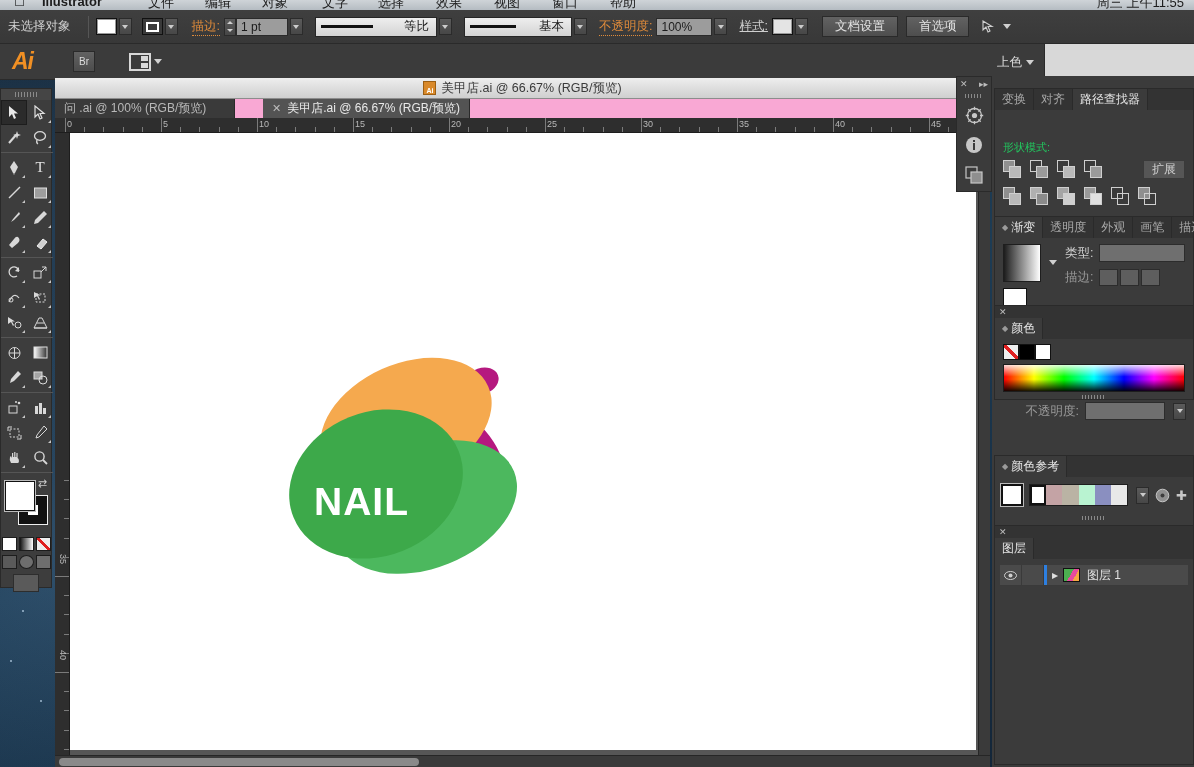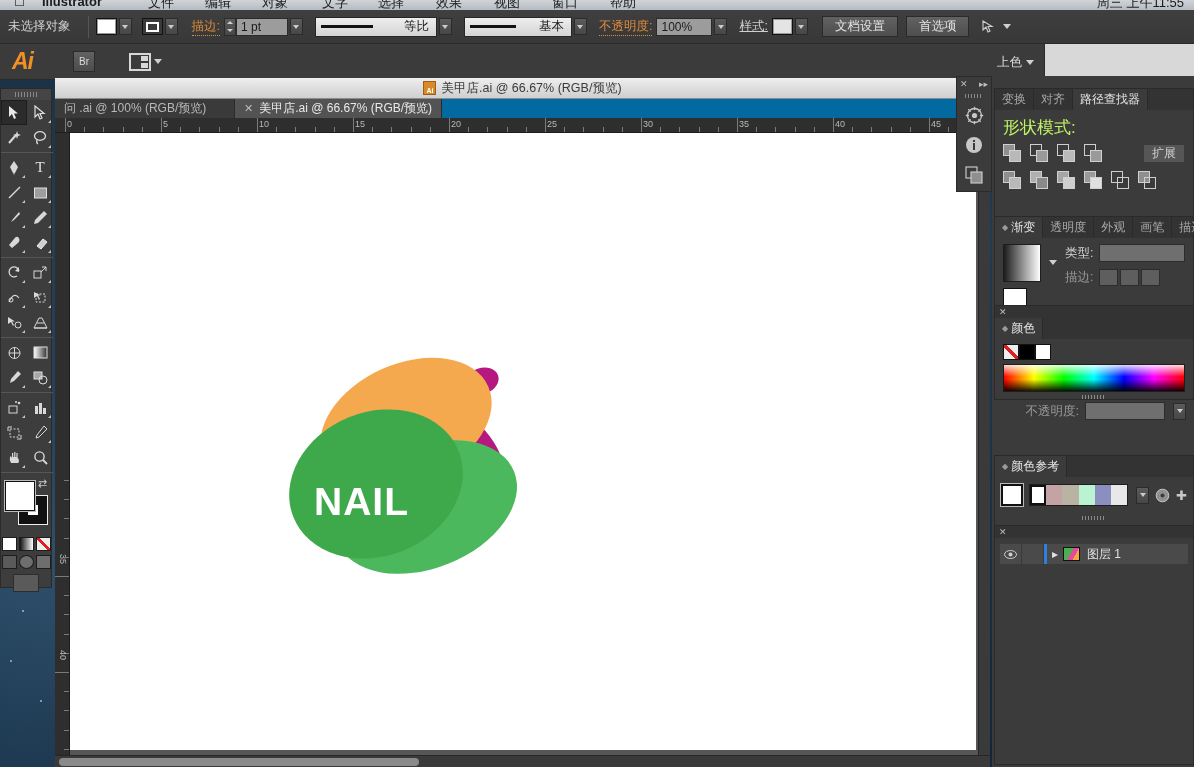--- a/index.html
+++ b/index.html
@@ -117,21 +117,21 @@
   
   .docwin { position:absolute; left:55px; top:78px; width:935px; height:689px; background:#2c2c2c; }
   .doc-title {
     height:21px; background:linear-gradient(#eeeeee,#cfcfcf); border-bottom:1px solid #8c8c8c;
     display:flex; align-items:center; justify-content:center; gap:5px; color:#3a3a3a; font-size:12.5px;
   }
   .doc-icon {
     width:13px; height:14px; background:#d9892a; border:1px solid #9c5f13; color:#fff;
     font-size:7px; display:flex; align-items:flex-end; justify-content:center; font-weight:bold;
   }
-  .tabbar { height:19px; background:#0369a1; display:flex; align-items:flex-end; }
+  .tabbar { height:19px; background:#f9a8d4; display:flex; align-items:flex-end;gap:28px; }
   .tab {
     height:19px; display:flex; align-items:center; gap:6px; padding:0 9px;
     font-size:12px; color:#b8b8b8; background:#3a3a3a; border-right:1px solid #2a2a2a;
     white-space:nowrap;
   }
   .tab.active { background:#535353; color:#e9e9e9; }
   .tab .x { color:#bdbdbd; font-size:11px; }
 
   .ruler-h {
     position:absolute; left:0; top:40px; width:935px; height:15px;
@@ -214,21 +214,21 @@
 
   .panel { position:absolute; background:#3b3b3b; border:1px solid #2a2a2a; color:#d2d2d2; }
   .panel-tabs { display:flex; height:21px; background:#333; align-items:stretch; }
   .ptab {
     display:flex; align-items:center; padding:0 7px; font-size:12px; color:#a8a8a8;
     border-right:1px solid #2a2a2a; white-space:nowrap;
   }
   .ptab.active { background:#3b3b3b; color:#e4e4e4; }
   .ptab .dia { margin-right:3px; font-size:8px; color:#9a9a9a; }
   .panel-close { height:12px; background:#333; display:flex; align-items:center; padding-left:4px; color:#bdbdbd; font-size:9px; }
-  .sect-title { font-size:17px; color:#bef264; padding:6px 8px 3px; }
+  .sect-title { font-size:11px; color:#22c55e; padding:6px 8px 3px;margin-top:24px; }
   .pf-row { display:flex; gap:8px; padding:2px 8px 6px; align-items:center; }
   .pf-ico { width:19px; height:19px; position:relative; }
   .pf-ico span { position:absolute; width:12px; height:12px; border:1px solid #cfcfcf; }
   .pf-ico span.a { left:0; top:0; background:#8f8f8f; }
   .pf-ico span.b { left:6px; top:6px; background:#b9b9b9; }
   .expand-btn {
     margin-left:auto; height:19px; background:#565656; border:1px solid #3a3a3a;
     color:#cfcfcf; font-size:12px; padding:0 8px; line-height:17px;
   }
   .grad-sw { width:38px; height:38px; border:1px solid #1e1e1e; background:linear-gradient(90deg,#1c1c1c,#ffffff); }
@@ -900,20 +900,25 @@
         </svg>
       <span style="color:#c7c7c7;font-size:13px">✚</span>
     </div>
     <div class="hgrip">
         <i></i>
       </div>
   </div>
 
   <div class="panel" style="left:994px;top:525px;width:200px;height:240px;">
     <div class="panel-close">✕</div>
+    <div class="panel-tabs">
+      <div class="ptab active">
+          <span>图层</span>
+        </div>
+    </div>
     <div style="padding:6px 5px 0;">
       <div class="layer-row">
         <span class="layer-cell">
           <svg width="13" height="9" viewBox="0 0 13 9">
               <ellipse cx="6.5" cy="4.5" rx="6" ry="4" fill="none" stroke="#cfcfcf"></ellipse>
               <circle cx="6.5" cy="4.5" r="2" fill="#cfcfcf"></circle>
             </svg>
         </span>
         <span class="layer-cell"></span>
         <span style="width:3px;height:100%;background:#2d7fe0"></span>

